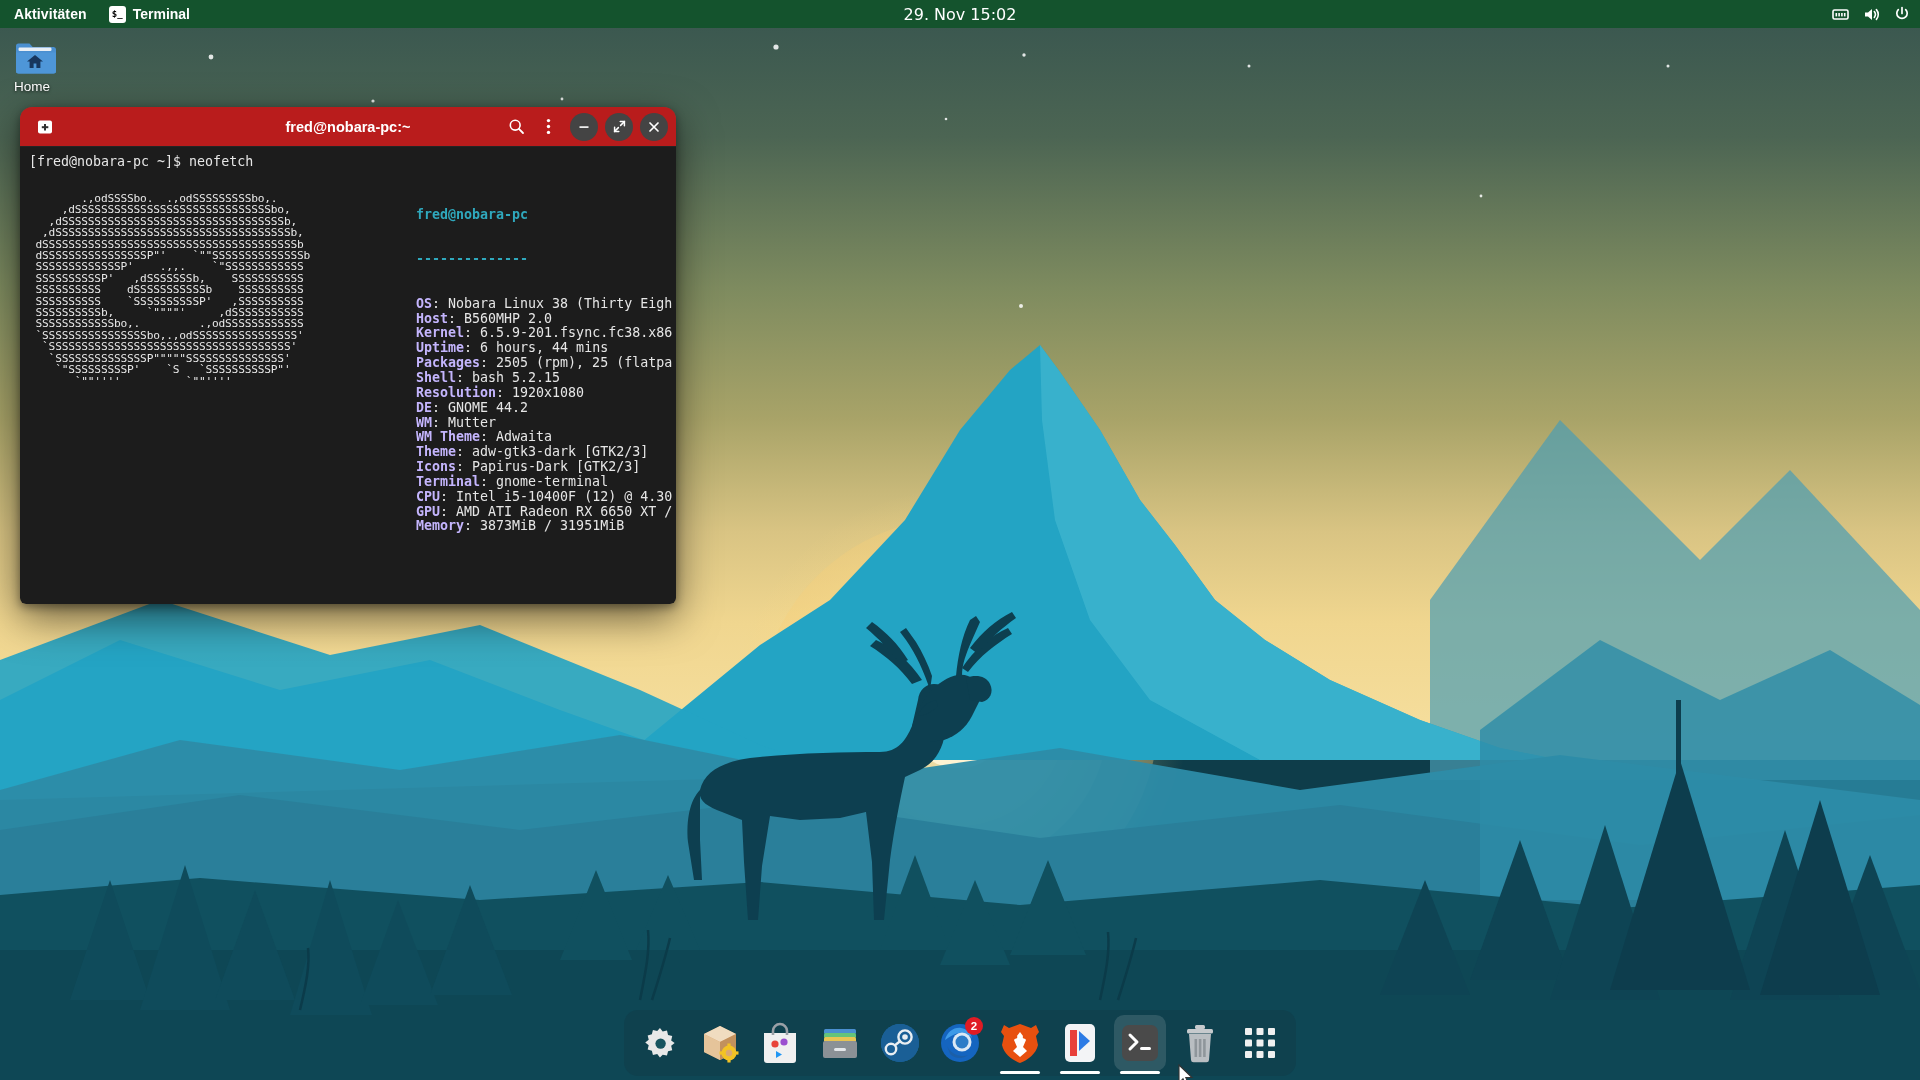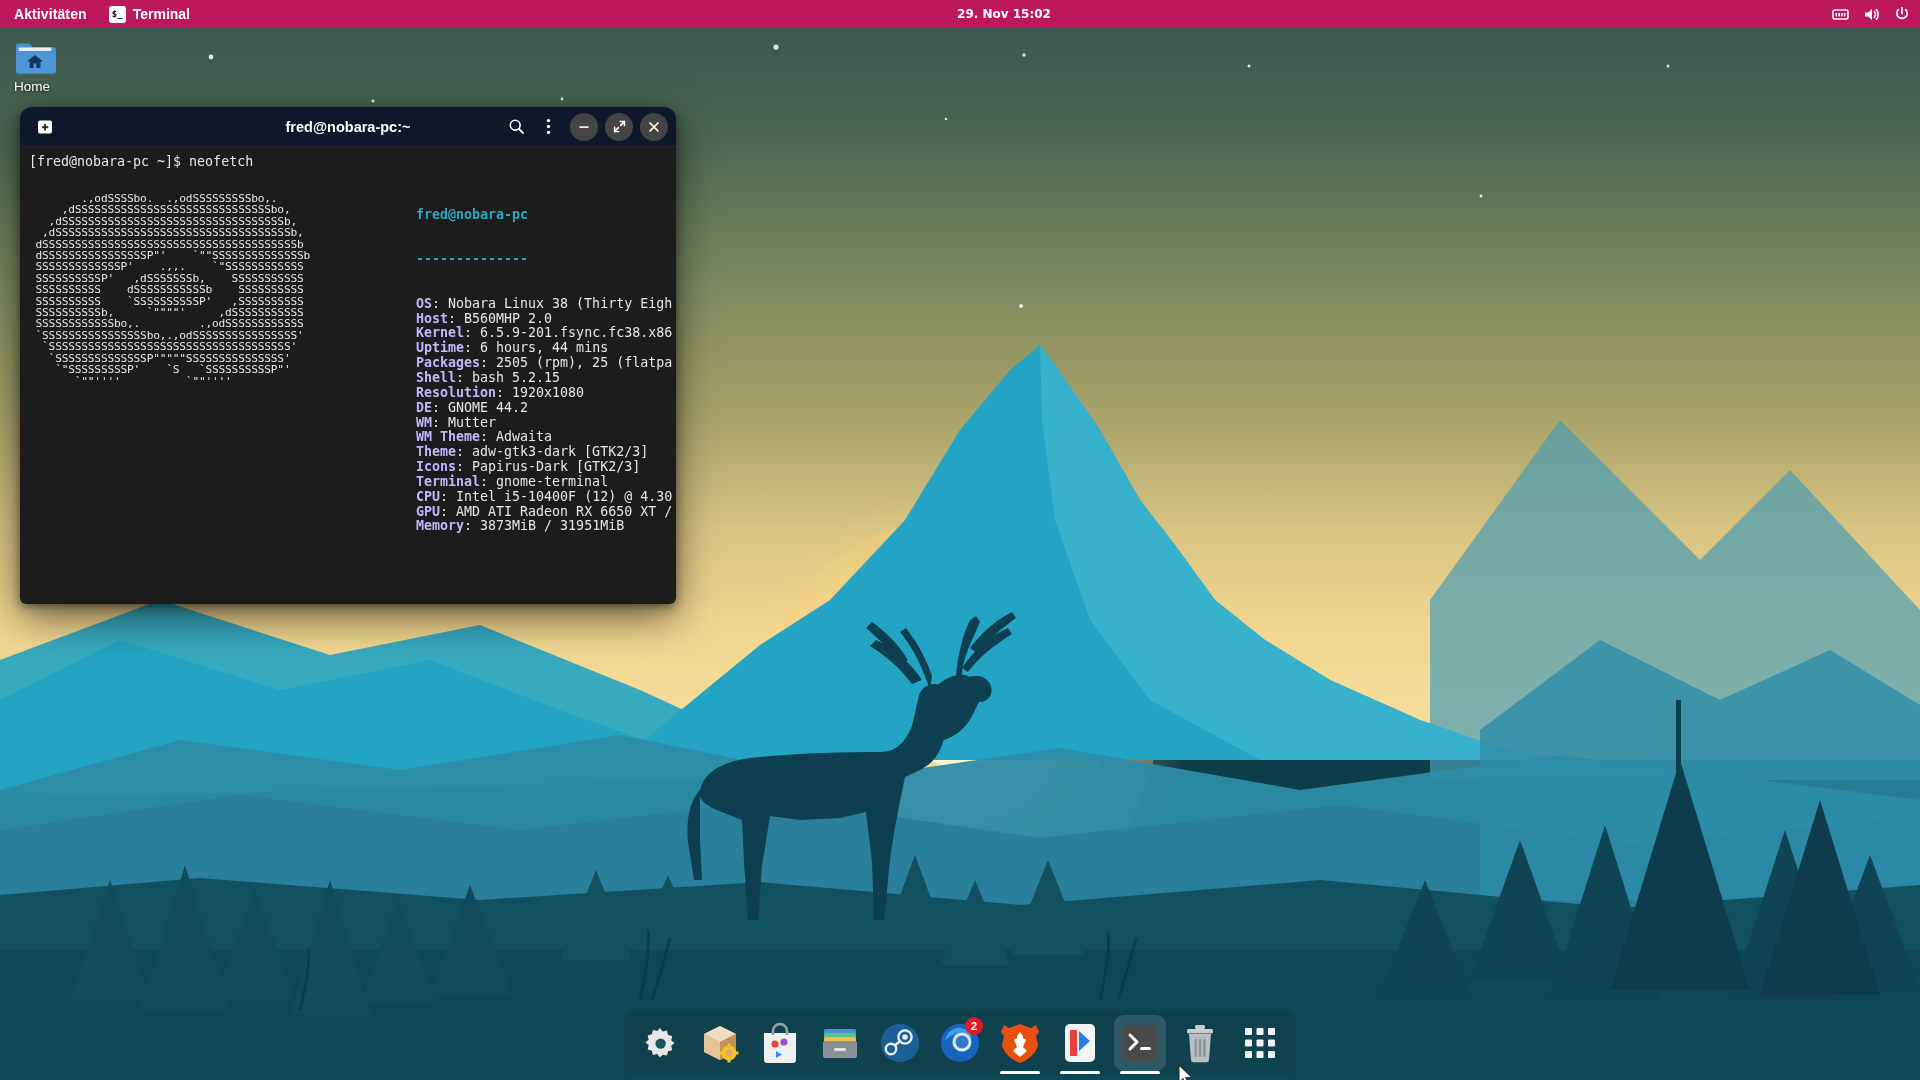--- a/index.html
+++ b/index.html
@@ -9,36 +9,35 @@
     background:#0e3d4a;
     position:relative;
   }
 
   
   #wallpaper { position:absolute; inset:0; width:1920px; height:1080px; }
 
   
   #topbar {
     position:absolute; top:0; left:0; width:1920px; height:28px;
-    background:#be185d; color:#fff; z-index:50;
+    background:#14532d; color:#fff; z-index:50;
     display:flex; align-items:center;
     font-size:14px; font-weight:bold;
   }
   .tb-activities { padding:0 12px 0 14px; cursor:pointer; letter-spacing:.1px; }
   .tb-app { display:flex; align-items:center; gap:7px; padding:0 10px; cursor:pointer; }
   .tb-appicon {
     width:17px; height:17px; background:#fff; border-radius:3px;
     position:relative; display:flex; align-items:center; justify-content:center;
     color:#000; font-size:9px; font-weight:bold; font-family:"DejaVu Sans Mono", monospace;
   }
   .tb-clock {
     position:absolute; left:50%; transform:translateX(-50%);
-    font-size:12px; font-weight:bold; cursor:pointer;
+    font-size:16px; font-weight:normal; cursor:pointer;
     font-family:"DejaVu Sans", sans-serif;
-    margin-left:44px;
   }
   .tb-right {
     position:absolute; right:10px; display:flex; align-items:center; gap:14px;
     cursor:pointer;
   }
   .tb-right svg { display:block; }
 
   
   #home-icon {
     position:absolute; left:14px; top:40px; width:74px;
@@ -54,21 +53,21 @@
   
   #terminal {
     position:absolute; left:20px; top:107px; width:656px; height:497px;
     z-index:30;
     border-radius:12px 12px 6px 6px;
     box-shadow:0 14px 40px rgba(0,0,0,.55), 0 3px 10px rgba(0,0,0,.4);
     overflow:hidden;
     display:flex; flex-direction:column;
   }
   #titlebar {
-    height:40px; background:#0f172a; display:flex; align-items:center;
+    height:40px; background:#b91c1c; display:flex; align-items:center;
     position:relative; flex:0 0 40px;
     border-bottom:1px solid #242424;
   }
   .newtab-btn {
     margin-left:12px; width:26px; height:26px; border-radius:5px;
     display:flex; align-items:center; justify-content:center; cursor:pointer;
   }
   .title-text {
     position:absolute; left:50%; transform:translateX(-50%);
     color:#fff; font-size:14.5px; font-weight:bold;

